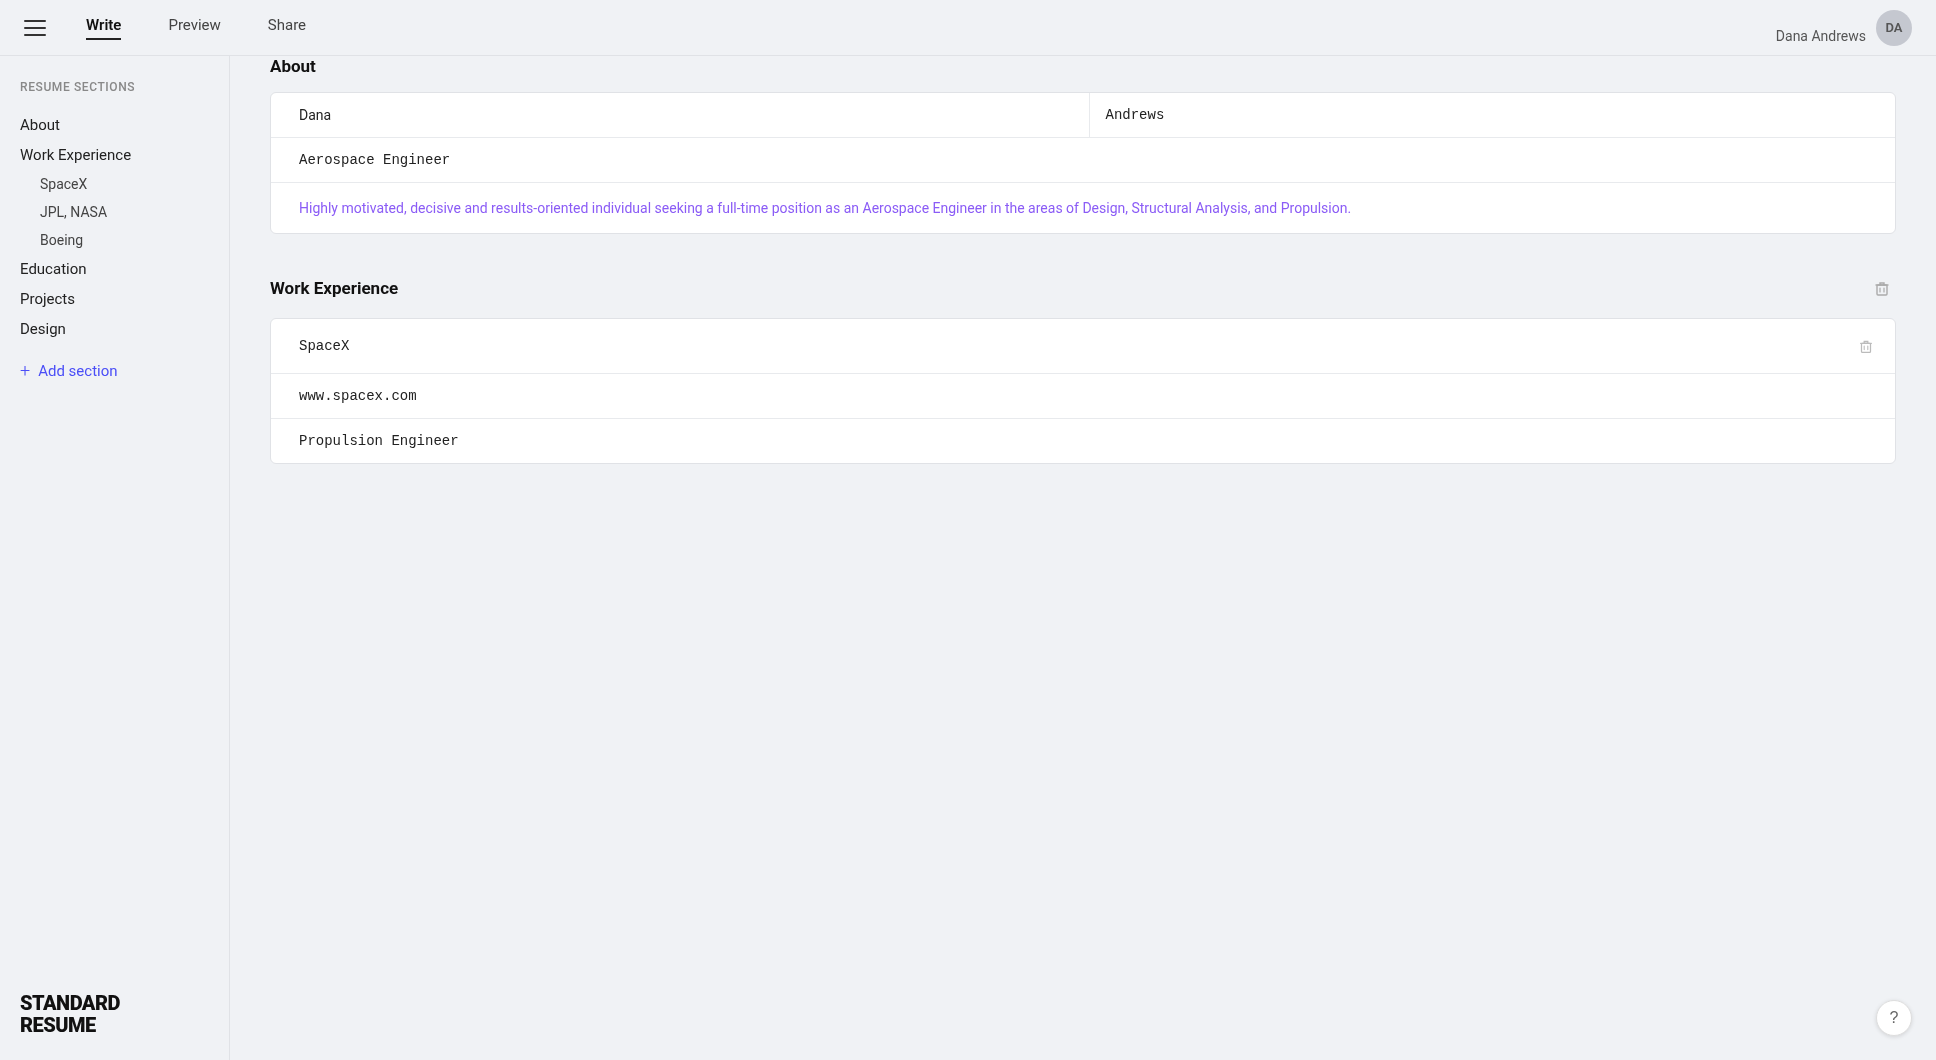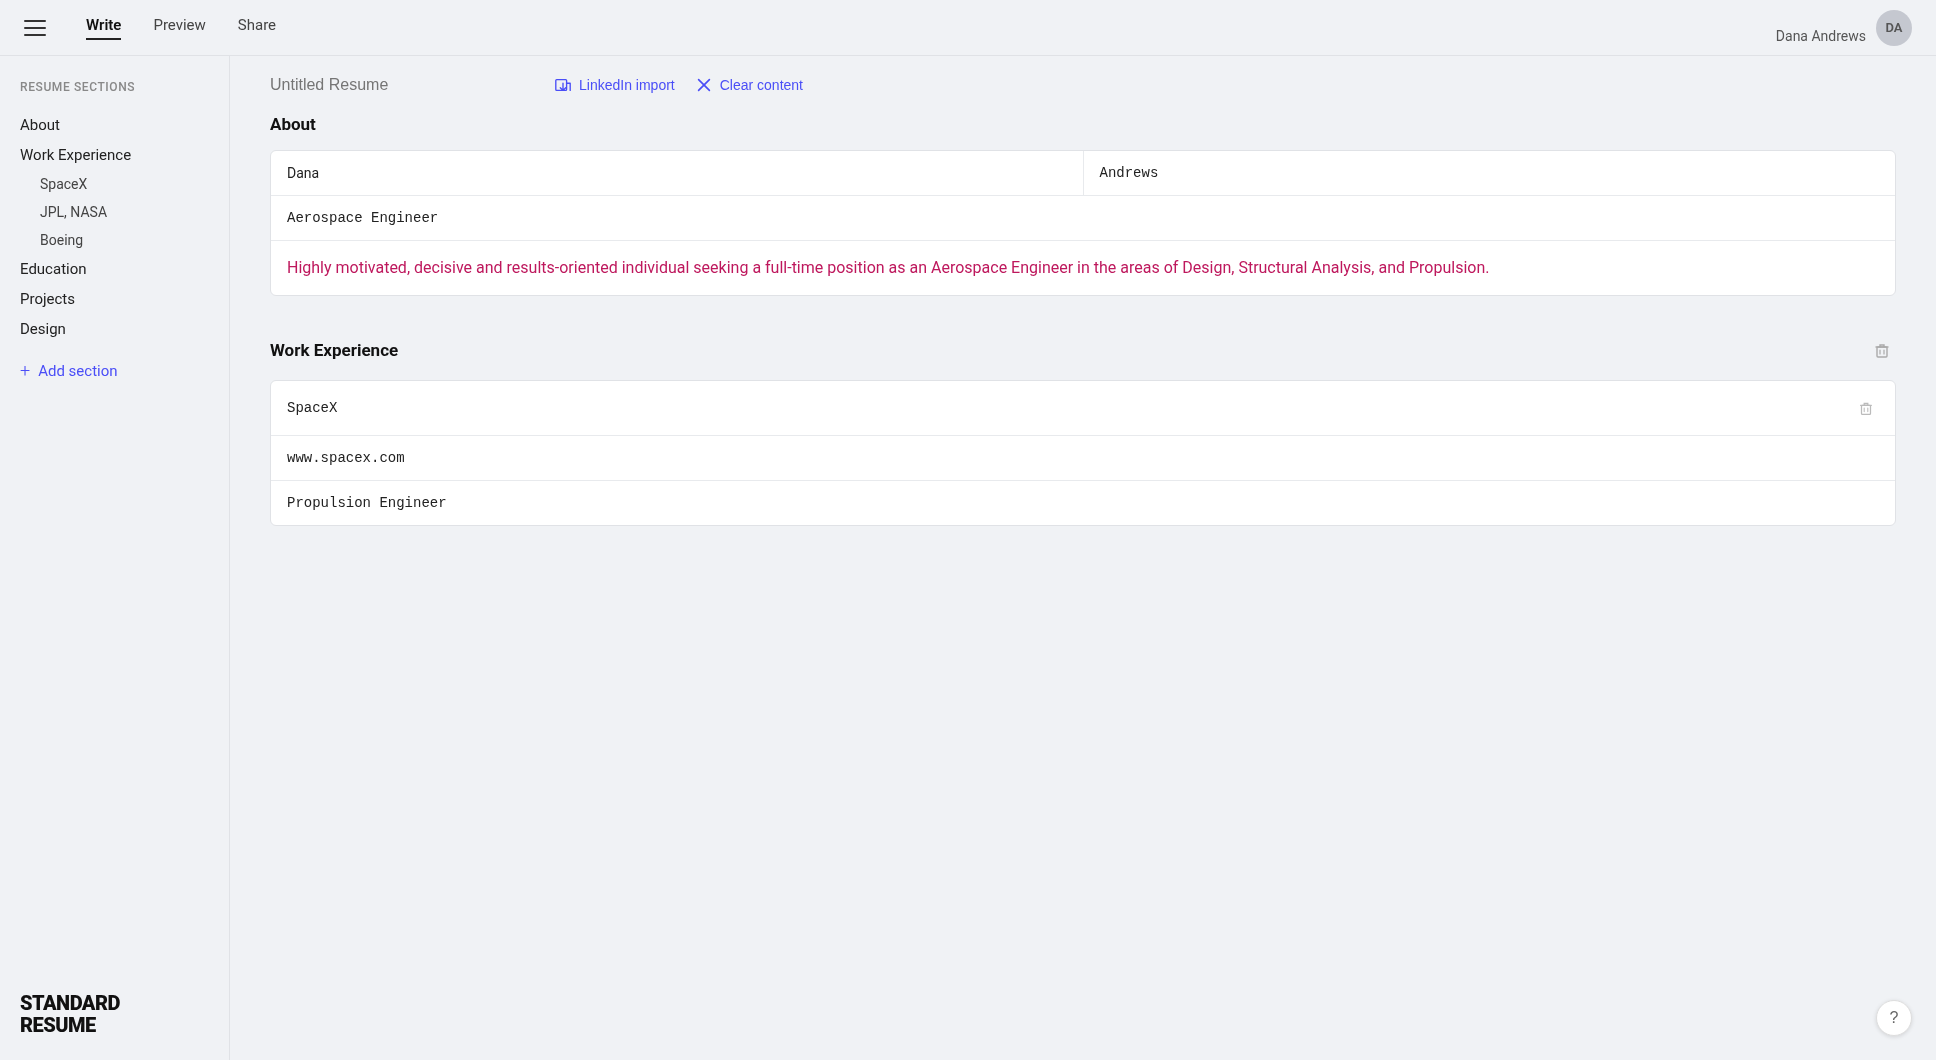--- a/index.html
+++ b/index.html
@@ -29,21 +29,21 @@
     }
     .hamburger span {
       display: block;
       width: 22px;
       height: 2px;
       background: #333;
       border-radius: 2px;
     }
     .nav-tabs {
       display: flex;
-      gap: 32px;
+      gap: 47px;
       flex: 1;
     }
     .nav-tab {
       font-size: 15px;
       cursor: pointer;
       padding-bottom: 4px;
       color: #444;
       text-decoration: none;
     }
     .nav-tab.active {
@@ -209,39 +209,40 @@
     
     .form-card {
       background: #fff;
       border: 1px solid #e0e2e6;
       border-radius: 6px;
       overflow: hidden;
     }
     .form-row {
       display: flex;
       border-bottom: 1px solid #e8eaed;
+      padding-left: 12px;
     }
     .form-row:last-child {
       border-bottom: none;
     }
     .form-cell {
       flex: 1;
       padding: 14px 16px;
       font-size: 14px;
       color: #222;
       border-right: 1px solid #e8eaed;
     }
     .form-cell:last-child {
       border-right: none;
       font-family: Liberation Mono, monospace;
     }
     .form-cell-textarea {
       padding: 14px 16px;
-      font-size: 16px;
-      color: #be185d;
+      font-size: 14px;
+      color: #8b5cf6;
       line-height: 1.6;
       width: 100%;
     }
 
     
     .help-btn {
       position: fixed;
       bottom: 24px;
       right: 24px;
       width: 36px;
@@ -298,41 +299,20 @@
     </div>
 
     <div class="sidebar-logo">
       <div>STANDARD</div>
       <div>RESUME</div>
     </div>
   </aside>
 
   <main class="main-content">
 
-    <div class="resume-header">
-      <input class="resume-title-input" type="text" placeholder="Untitled Resume" style="">
-
-      <div class="resume-actions">
-        <button class="action-btn">
-          <svg class="action-icon" viewBox="0 0 20 20" fill="none" xmlns="http://www.w3.org/2000/svg">
-            <rect x="2" y="4" width="12" height="12" rx="1" stroke="#4a4ef7" stroke-width="1.5" fill="none"></rect>
-            <path d="M10 8v8M10 16l3-3M10 16l-3-3" stroke="#4a4ef7" stroke-width="1.5" stroke-linecap="round" stroke-linejoin="round"></path>
-            <path d="M14 8h4v8" stroke="#4a4ef7" stroke-width="1.5" stroke-linecap="round" stroke-linejoin="round"></path>
-          </svg>
-          <span>LinkedIn import</span>
-        </button>
-        <button class="action-btn">
-          <svg class="action-icon" viewBox="0 0 20 20" fill="none">
-            <line x1="4" y1="4" x2="16" y2="16" stroke="#4a4ef7" stroke-width="1.8" stroke-linecap="round"></line>
-            <line x1="16" y1="4" x2="4" y2="16" stroke="#4a4ef7" stroke-width="1.8" stroke-linecap="round"></line>
-          </svg>
-          <span>Clear content</span>
-        </button>
-      </div>
-    </div>
 
     <div class="resume-form">
 
       <div class="section-block">
         <div class="section-header">
           <h2 class="section-title">About</h2>
         </div>
         <div class="form-card">
           <div class="form-row">
             <div class="form-cell">Dana</div>

